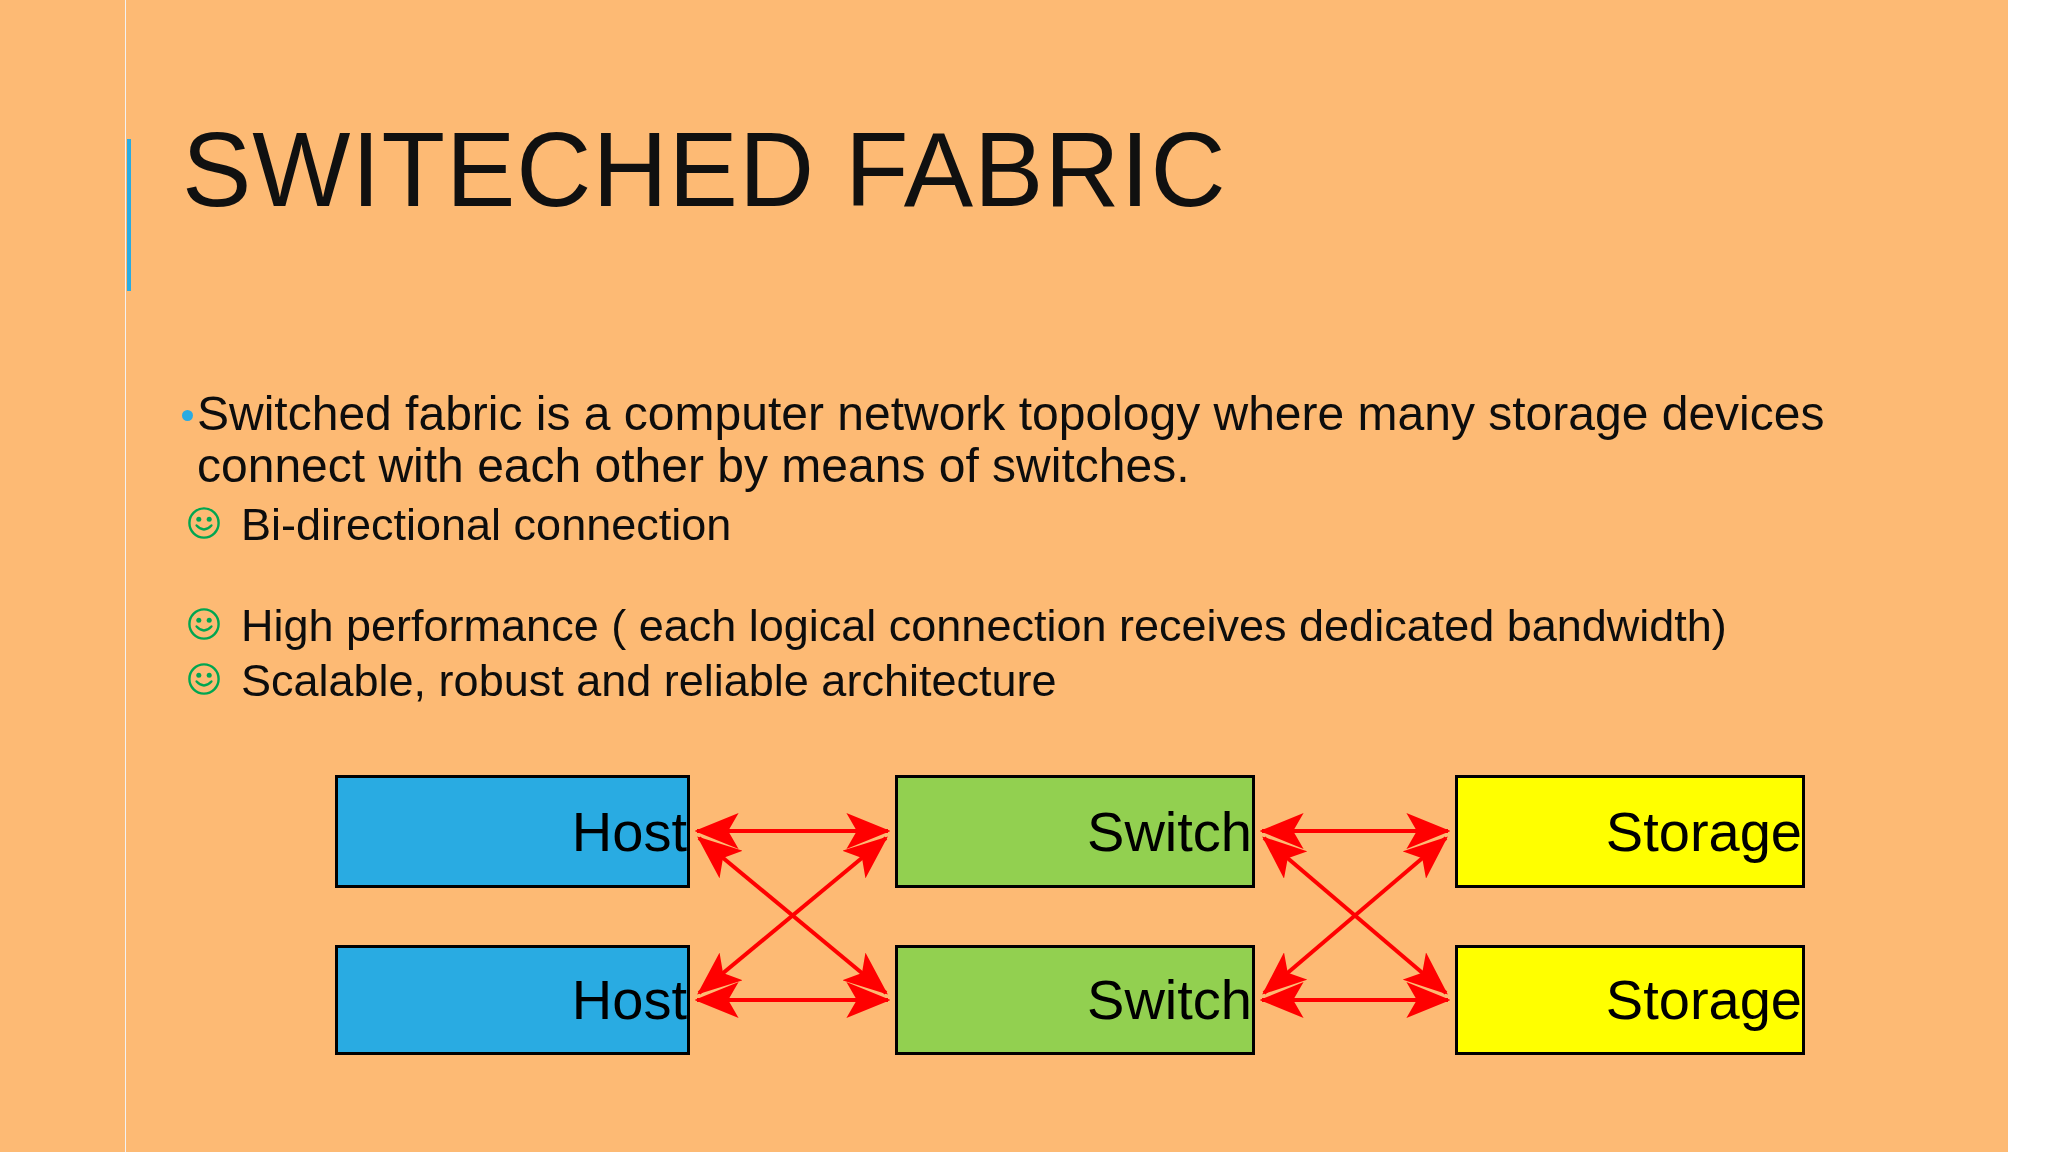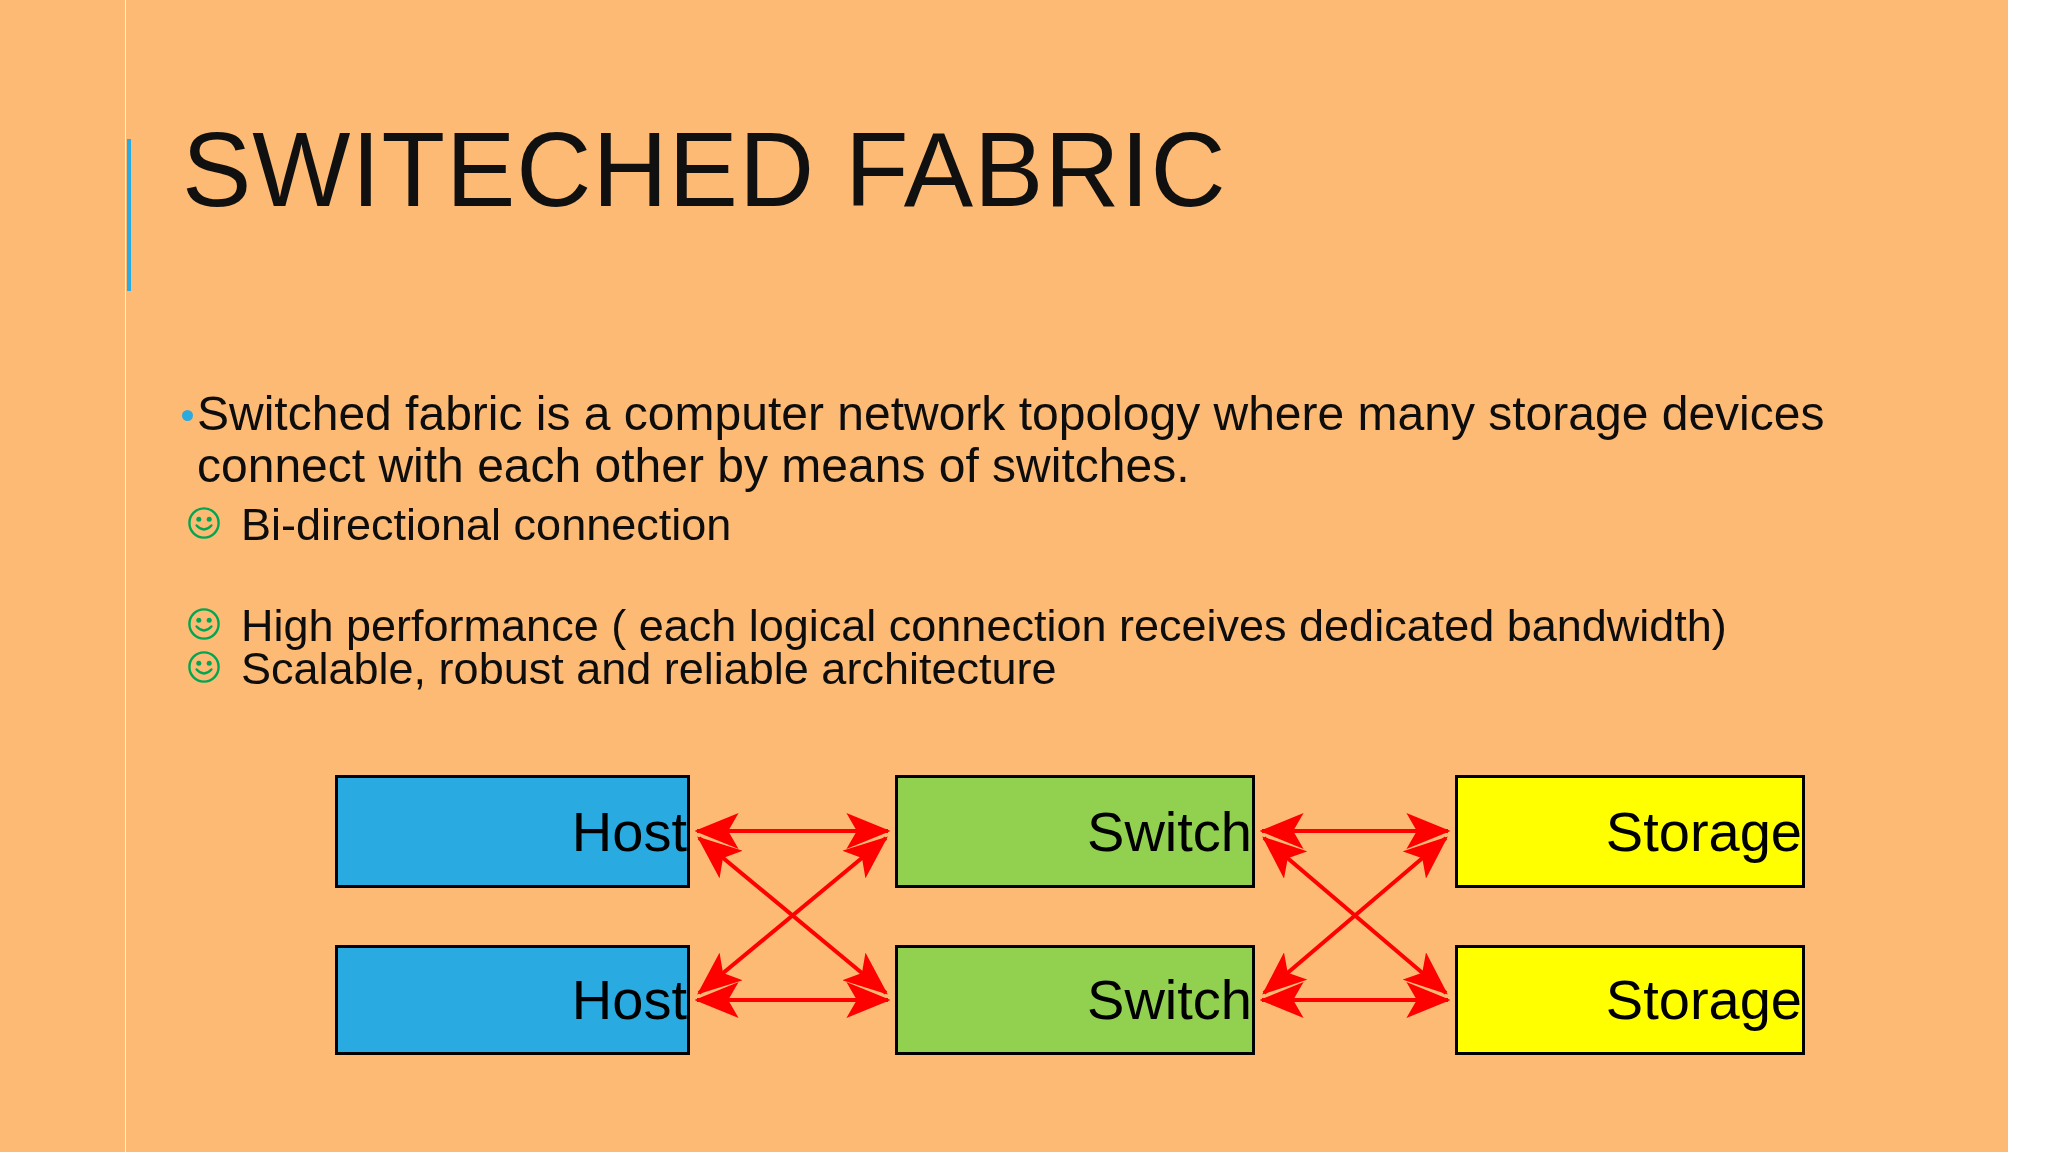--- a/index.html
+++ b/index.html
@@ -175,21 +175,21 @@
         <svg viewBox="0 0 34 34" width="34" height="34" aria-hidden="true">
           <circle cx="17" cy="17" r="14.6" fill="none" stroke="#00A651" stroke-width="2.4"></circle>
           <circle cx="11.8" cy="13.2" r="2.5" fill="#00A651"></circle>
           <circle cx="22.2" cy="13.2" r="2.5" fill="#00A651"></circle>
           <path d="M9.6 19.5 Q17 27.4 24.4 19.5" fill="none" stroke="#00A651" stroke-width="2.4" stroke-linecap="round"></path>
         </svg>
       </span>
       <span class="smiley-text">High performance ( each logical connection receives dedicated bandwidth)</span>
     </div>
 
-    <div class="smiley-row" style="top:258px;">
+    <div class="smiley-row" style="top:270px;">
       <span class="smiley-icon">
         <svg viewBox="0 0 34 34" width="34" height="34" aria-hidden="true">
           <circle cx="17" cy="17" r="14.6" fill="none" stroke="#00A651" stroke-width="2.4"></circle>
           <circle cx="11.8" cy="13.2" r="2.5" fill="#00A651"></circle>
           <circle cx="22.2" cy="13.2" r="2.5" fill="#00A651"></circle>
           <path d="M9.6 19.5 Q17 27.4 24.4 19.5" fill="none" stroke="#00A651" stroke-width="2.4" stroke-linecap="round"></path>
         </svg>
       </span>
       <span class="smiley-text">Scalable, robust and reliable architecture</span>
     </div>

